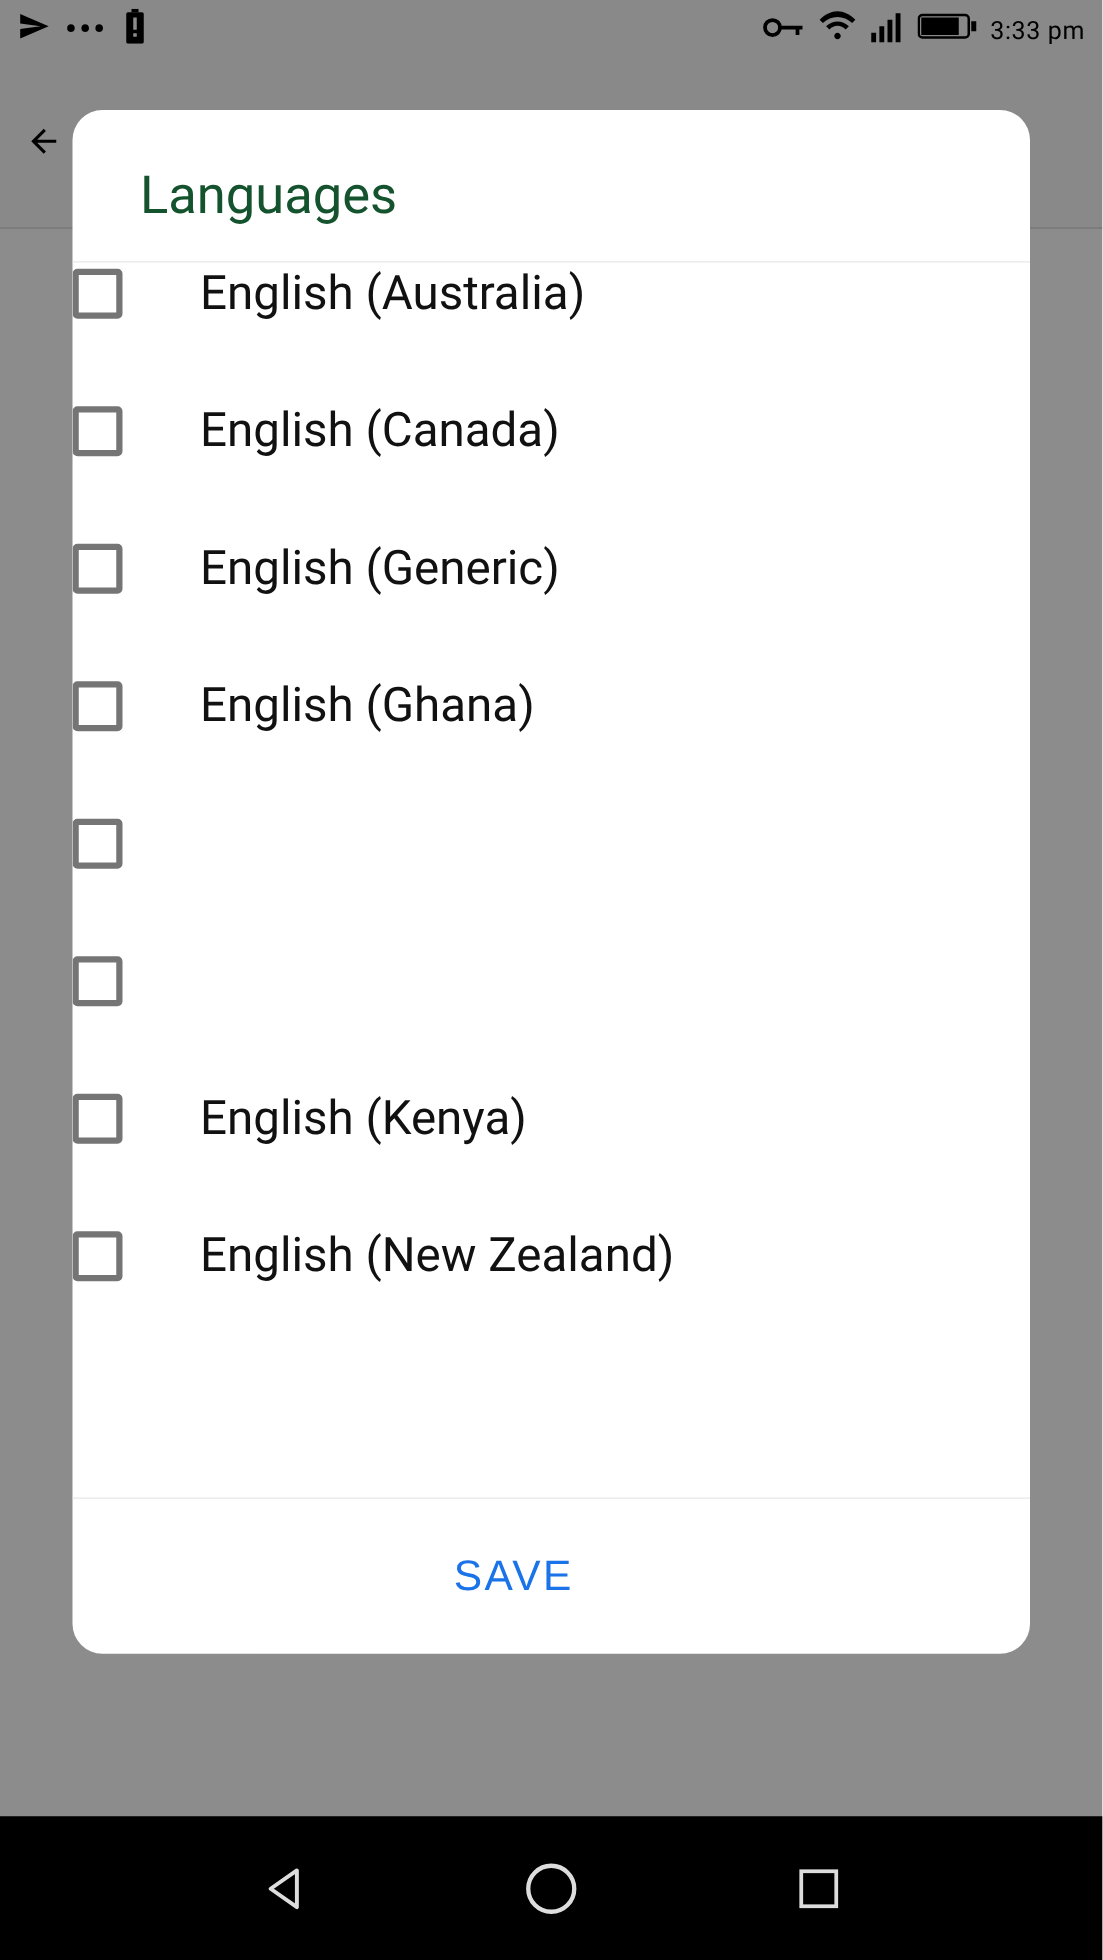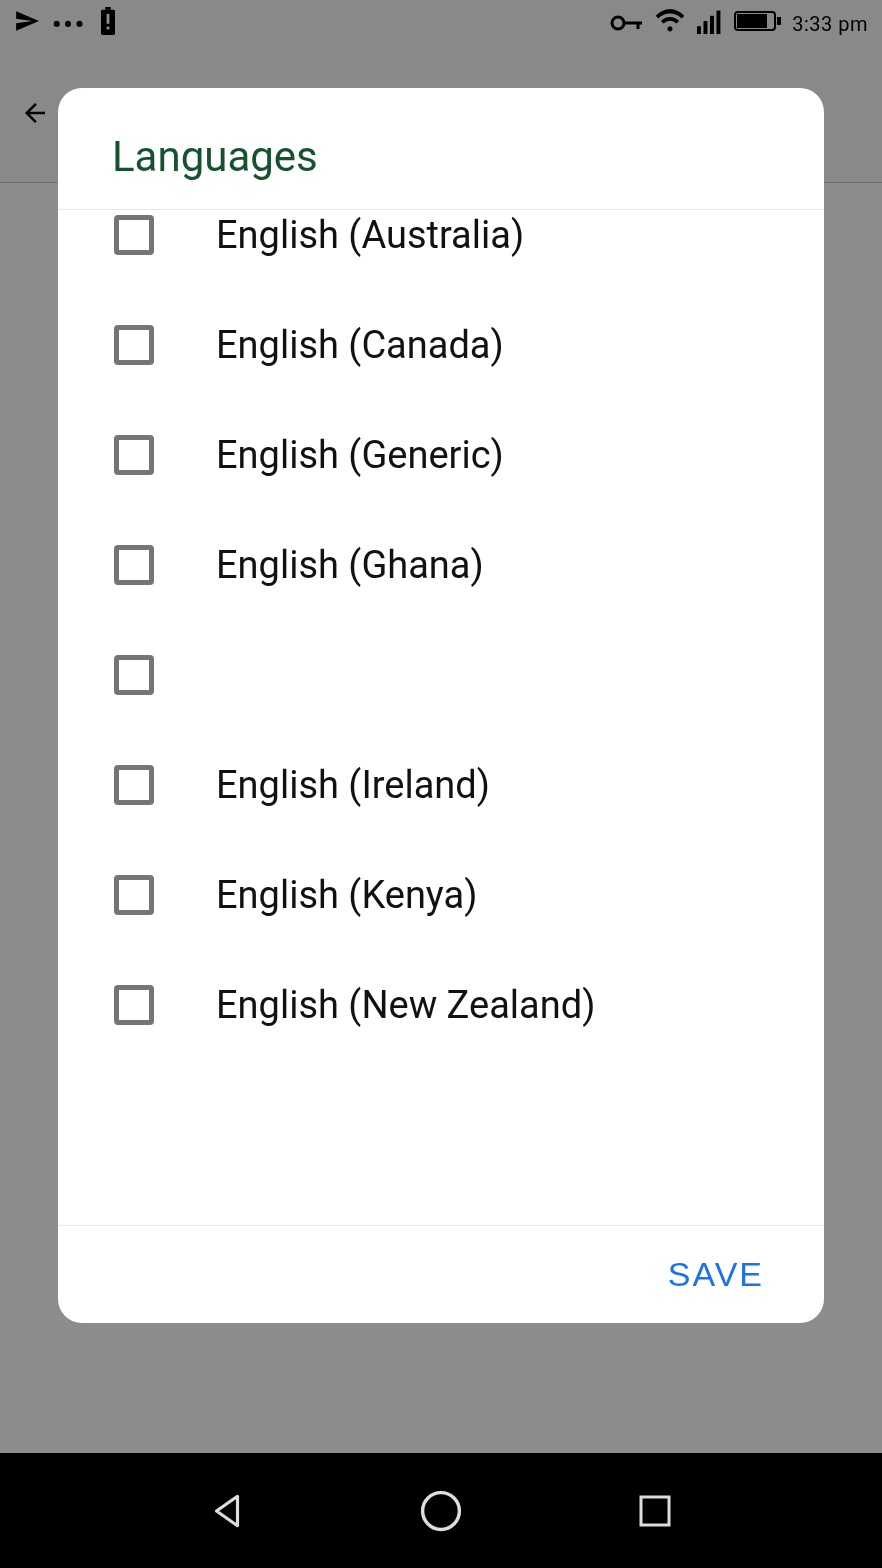--- a/index.html
+++ b/index.html
@@ -66,40 +66,39 @@
   }
   .list-inner {
     position: absolute;
     left: 0; right: 0;
     top: -30px;
   }
   .lang-item {
     display: flex;
     align-items: center;
     height: 110px;
-    padding-left: 56px;
   }
   .checkbox {
     width: 40px;
     height: 40px;
     border: 5px solid #757575;
     border-radius: 4px;
     flex-shrink: 0;
     margin-right: 62px;
   }
   .lang-label {
     font-size: 38px;
     color: #111;
   }
   .dialog-actions {
     border-top: 1px solid #e7e7e7;
-    height: 98px;
-    display: flex;
-    align-items: center;
-    justify-content: flex-end;
+    height: 125px;
+    display: flex;
+    align-items: center;
+    justify-content: center;
     padding-right: 60px;
   }
   .save-btn {
     font-size: 34px;
     font-weight: 500;
     color: #1a73e8;
     letter-spacing: 2px;
     background: none;
     border: none;
     cursor: pointer;
@@ -208,21 +207,20 @@
       </div>
       <div class="lang-item">
         <div class="checkbox"></div>
         <div class="lang-label">English (Ghana)</div>
       </div>
       <div class="lang-item">
         <div class="checkbox"></div>
       </div>
       <div class="lang-item">
         <div class="checkbox"></div>
-        <div class="lang-label">English (Ireland)</div>
       </div>
       <div class="lang-item">
         <div class="checkbox"></div>
         <div class="lang-label">English (Kenya)</div>
       </div>
       <div class="lang-item">
         <div class="checkbox"></div>
         <div class="lang-label">English (New Zealand)</div>
       </div>
       <div class="lang-item">

